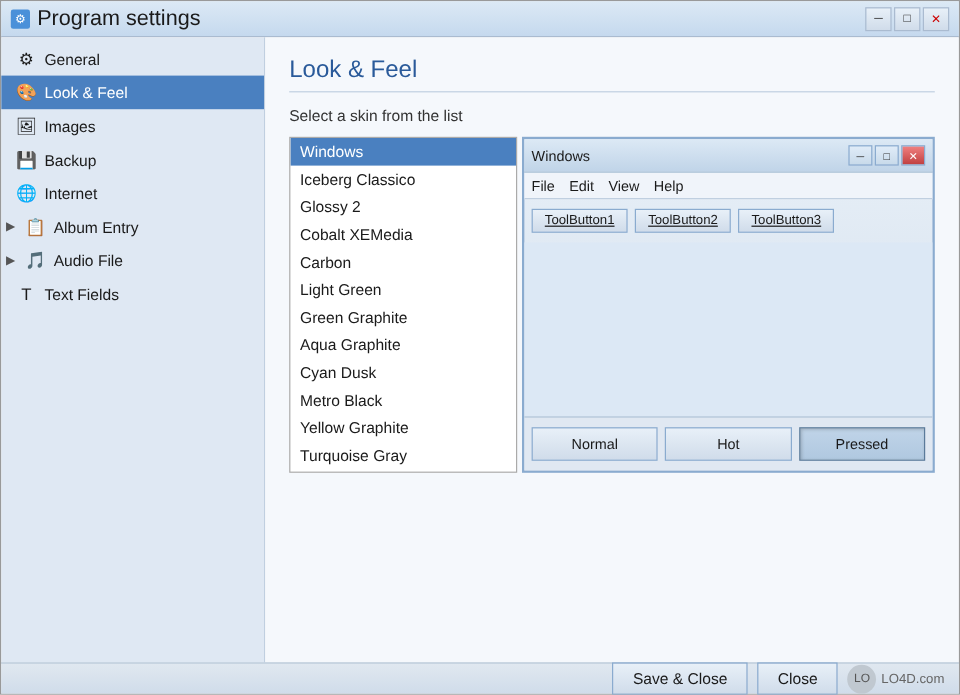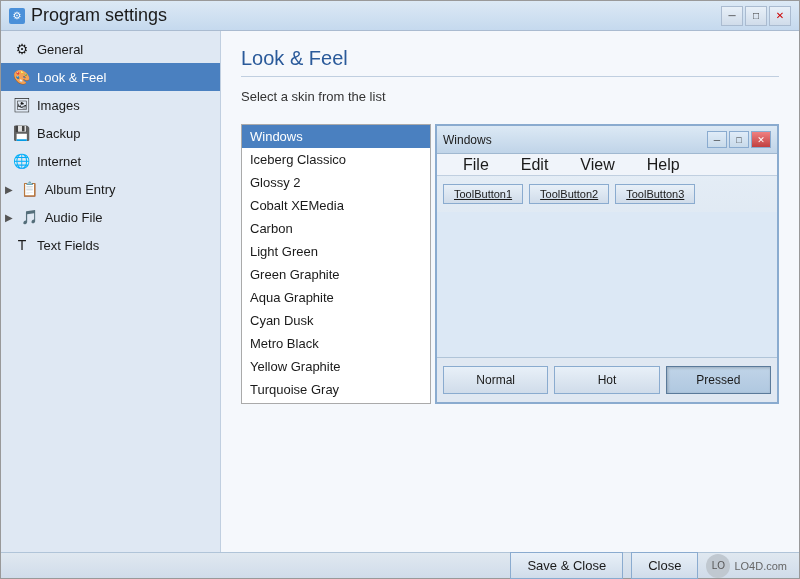--- a/index.html
+++ b/index.html
@@ -118,21 +118,21 @@
       font-weight: normal;
       color: #2a5a9a;
       margin-bottom: 12px;
       border-bottom: 1px solid #c0cfe0;
       padding-bottom: 6px;
     }
 
     .section-subtitle {
       font-size: 13px;
       color: #333;
-      margin-bottom: 20px;
+      margin-bottom: 10px;
     }
 
     .skin-area {
       display: flex;
       gap: 4px;
       align-items: flex-start;
     }
 
     .skin-list-container {
       width: 190px;
@@ -207,24 +207,23 @@
       background: #f0f4fa;
       height: 22px;
       display: flex;
       align-items: center;
       padding: 0 6px;
       border-bottom: 1px solid #c0cfe0;
       gap: 12px;
     }
 
     .preview-menu-item {
-      font-size: 16px;
-      color: #1a1a1a;
-      cursor: pointer;
-      margin-left: 20px;
+      font-size: 12px;
+      color: #1a1a1a;
+      cursor: pointer;
     }
 
     .preview-toolbar {
       padding: 8px 6px;
       display: flex;
       gap: 6px;
     }
 
     .preview-toolbar-btn {
       padding: 3px 10px;

